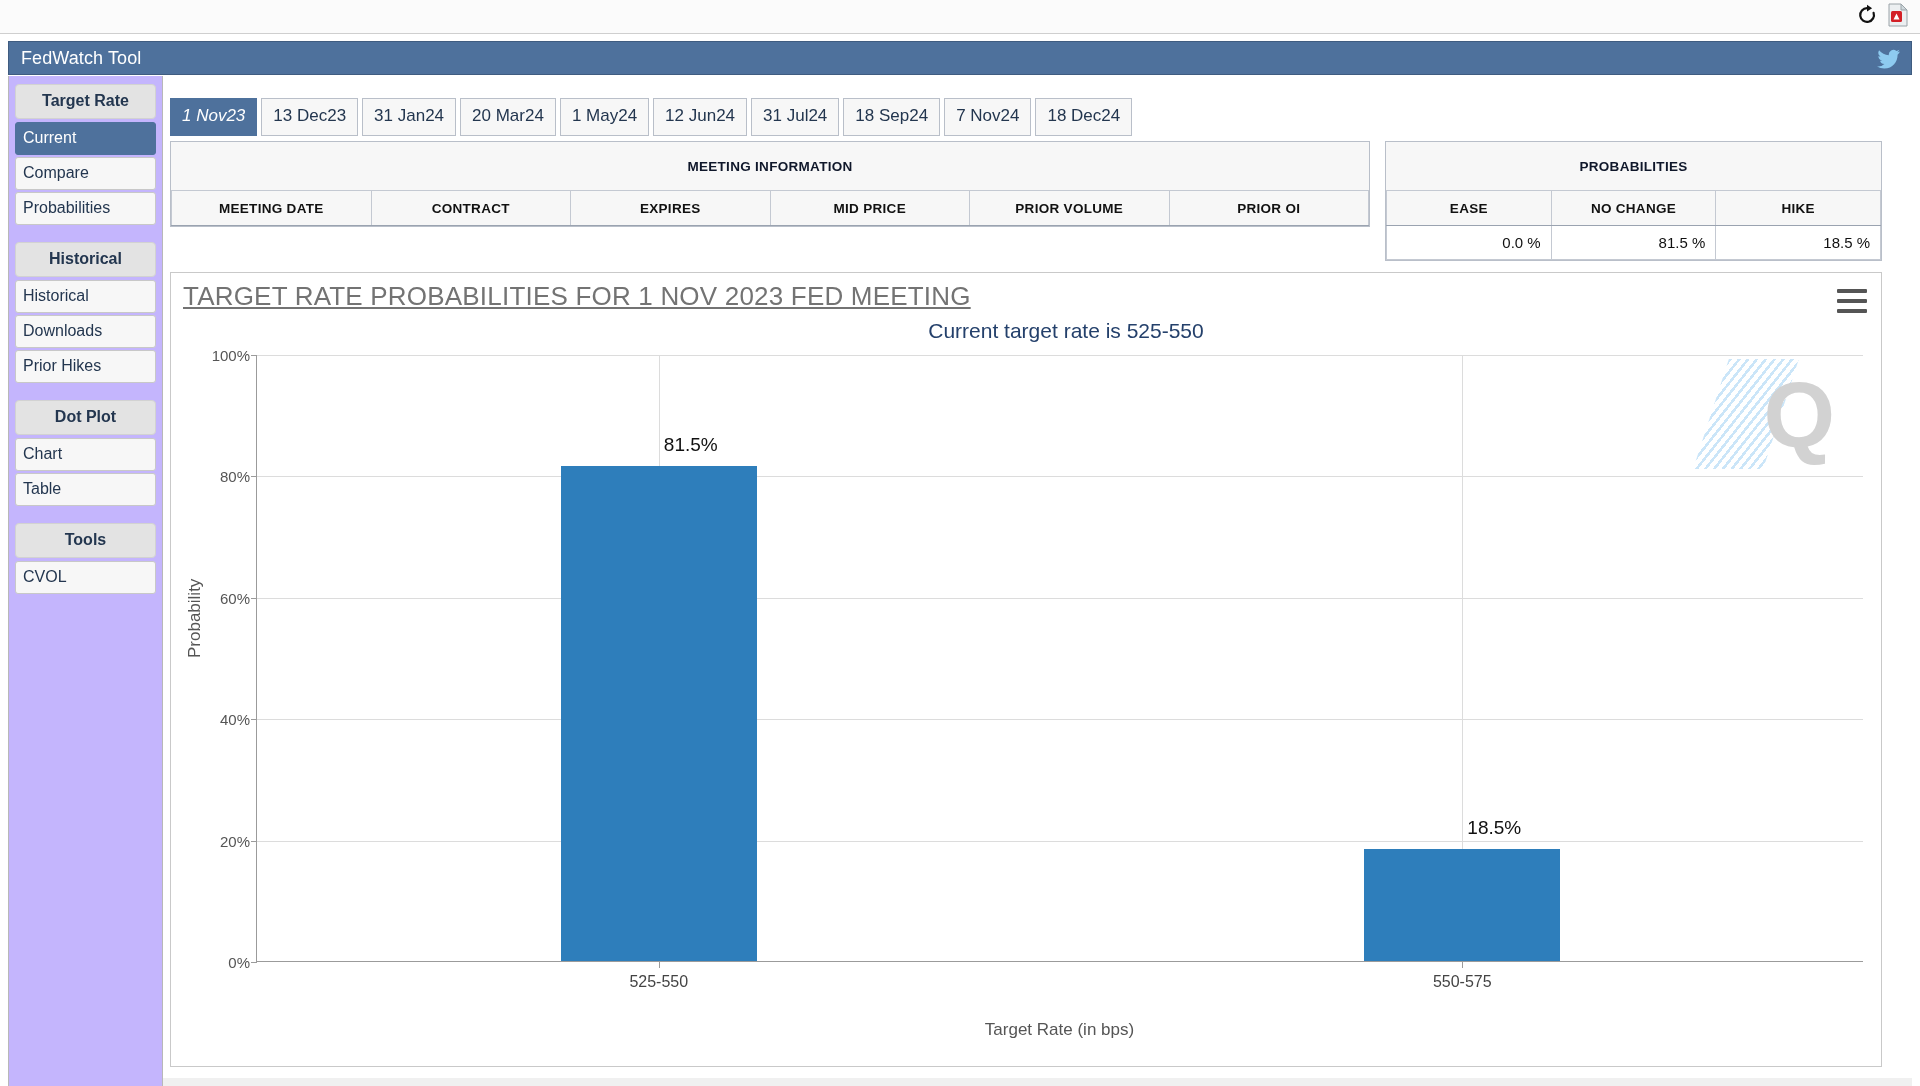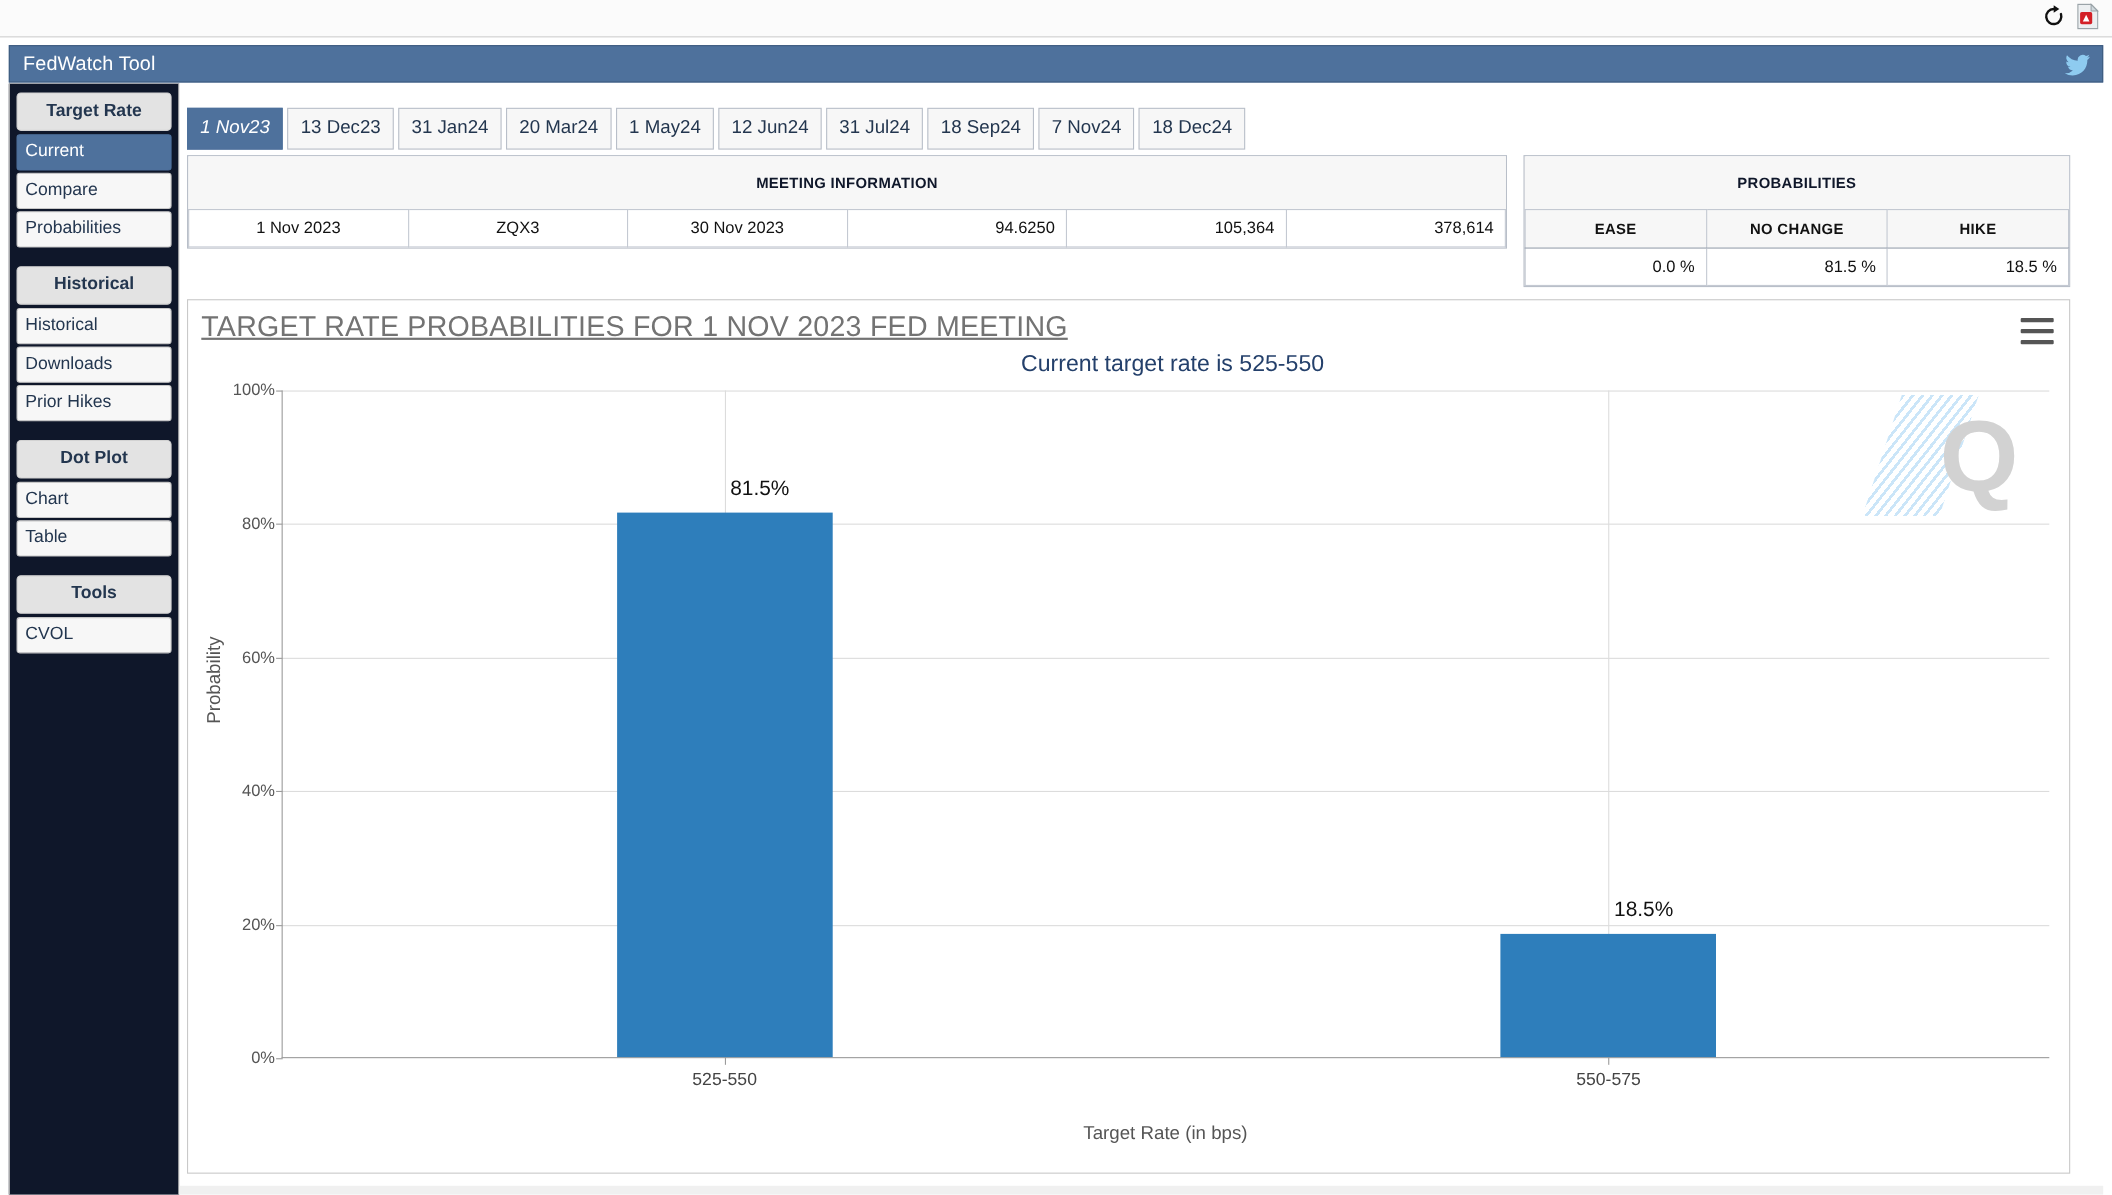--- a/index.html
+++ b/index.html
@@ -66,21 +66,21 @@
     width: 24px; height: 22px;
     display: block;
   }
 
   
   .sidebar {
     position: absolute;
     left: 8px; top: 76px;
     width: 155px;
     height: 1010px;
-    background: #0f172a;
+    background: #c4b5fd;
     border-right: 1px solid #b8b8b8;
     border-left: 1px solid #b8b8b8;
     box-sizing: border-box;
     padding: 8px 6px 0 6px;
   }
   .side-group {
     display: block;
     margin: 0 0 3px 0;
     background: #e3e3e3;
     border: 1px solid #d2d2d2;
@@ -420,26 +420,26 @@
       <div class="tab">18 Dec24</div>
     </div>
 
   <div class="tablewrap meeting">
     <table class="grid">
       <tbody>
           <tr>
         <td class="caption-cell" colspan="6">MEETING INFORMATION</td>
       </tr>
       <tr>
-        <td class="c">1 Nov 2023</td>
-        <td class="c">ZQX3</td>
-        <td class="c">30 Nov 2023</td>
-        <td class="r">94.6250</td>
-        <td class="r">105,364</td>
-        <td class="r">378,614</td>
+        <th style="width:205px">MEETING DATE</th>
+        <th style="width:185px">CONTRACT</th>
+        <th style="width:212px">EXPIRES</th>
+        <th style="width:180px">MID PRICE</th>
+        <th style="width:235px">PRIOR VOLUME</th>
+        <th>PRIOR OI</th>
       </tr>
     </tbody>
       </table>
   </div>
 
   <div class="tablewrap probs">
     <table class="grid">
       <tbody>
           <tr>
         <td class="caption-cell" colspan="3">PROBABILITIES</td>

